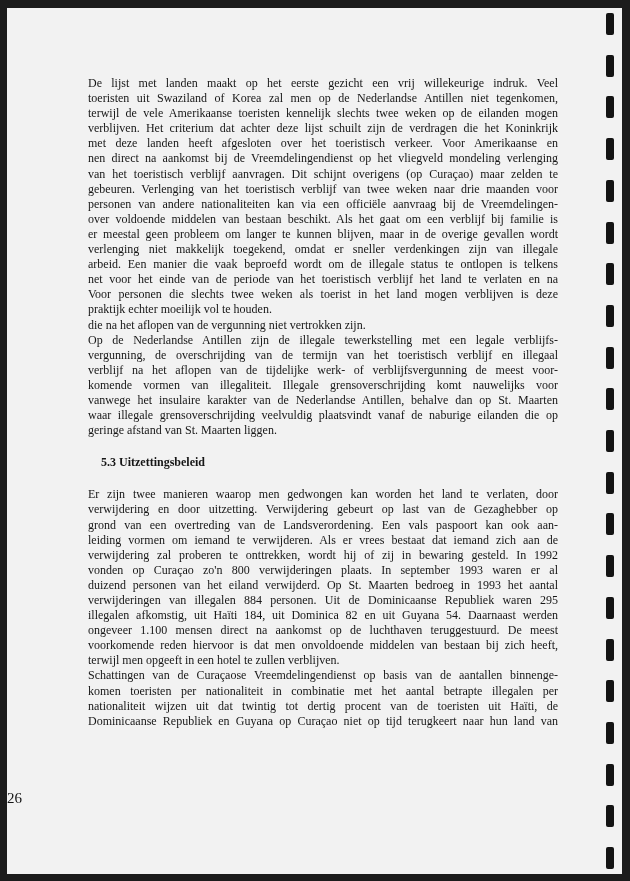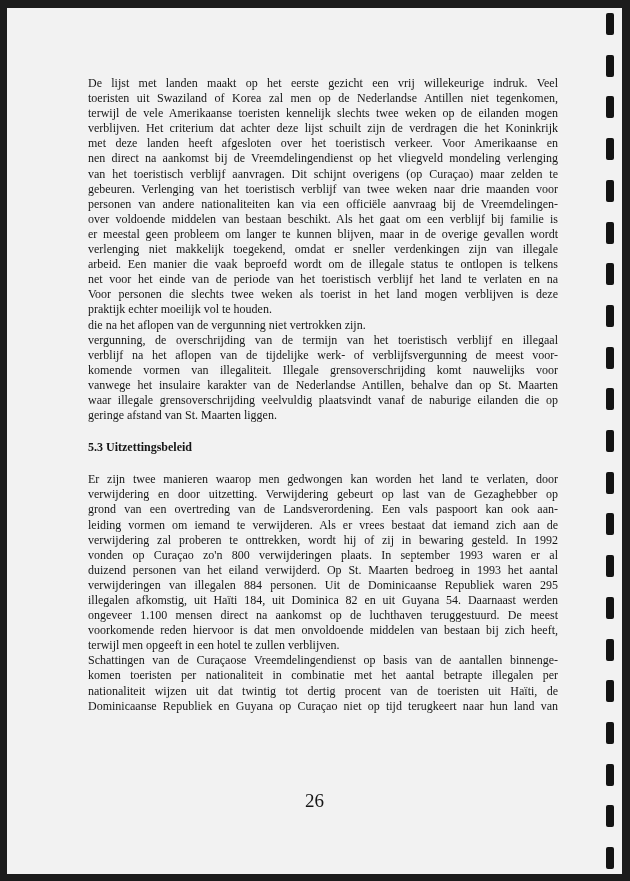--- a/index.html
+++ b/index.html
@@ -9,25 +9,25 @@
     background:#f2f2f2;
   }
   .text {
     position:absolute; left:81px; top:68px; width:470px;
     font-family:"Liberation Serif", serif; font-size:12px; line-height:15.1px;
     color:#161616; text-align:justify;
   }
   .line { display:block; height:15.1px; white-space:nowrap; text-align-last:justify; text-align:justify; }
   .line.last { text-align-last:left; }
   .gap { height:17px; }
-  .heading { font-weight:bold; display:block; height:15.1px; }
+  .heading { font-weight:bold; display:block; height:15.1px;margin-left:13px; }
   .gap2 { height:17px; }
   .pagenum {
-    position:absolute; left:0; width:615px; top:782px; text-align:center;
-    font-family:"Liberation Serif", serif; font-size:19px; color:#161616;
+    position:absolute; left:0; width:615px; top:782px; 
+    font-family:"Liberation Serif", serif; font-size:15px; color:#161616;
   }
   .marks { position:absolute; left:599px; top:5px; }
   .mark { position:absolute; left:0; width:8px; height:22px; background:#141414; border-radius:2px; }
 </style>
 </head>
 <body>
 
 <div class="page">
   <div class="text" id="text">
       <div>
@@ -45,20 +45,21 @@
         <span class="line">verlenging niet makkelijk toegekend, omdat er sneller verdenkingen zijn van illegale</span>
         <span class="line">arbeid. Een manier die vaak beproefd wordt om de illegale status te ontlopen is telkens</span>
         <span class="line">net voor het einde van de periode van het toeristisch verblijf het land te verlaten en na</span>
         <span class="line">Voor personen die slechts twee weken als toerist in het land mogen verblijven is deze</span>
         <span class="line last">praktijk echter moeilijk vol te houden.</span>
       </div>
       <div>
         <span class="line last">die na het aflopen van de vergunning niet vertrokken zijn.</span>
       </div>
       <div>
+        <span class="line">Op de Nederlandse Antillen zijn de illegale tewerkstelling met een legale verblijfs-</span>
         <span class="line">vergunning, de overschrijding van de termijn van het toeristisch verblijf en illegaal</span>
         <span class="line">verblijf na het aflopen van de tijdelijke werk- of verblijfsvergunning de meest voor-</span>
         <span class="line">komende vormen van illegaliteit. Illegale grensoverschrijding komt nauwelijks voor</span>
         <span class="line">vanwege het insulaire karakter van de Nederlandse Antillen, behalve dan op St. Maarten</span>
         <span class="line">waar illegale grensoverschrijding veelvuldig plaatsvindt vanaf de naburige eilanden die op</span>
         <span class="line last">geringe afstand van St. Maarten liggen.</span>
       </div>
       <div class="gap"></div>
       <span class="heading">5.3 Uitzettingsbeleid</span>
       <div class="gap2"></div>

